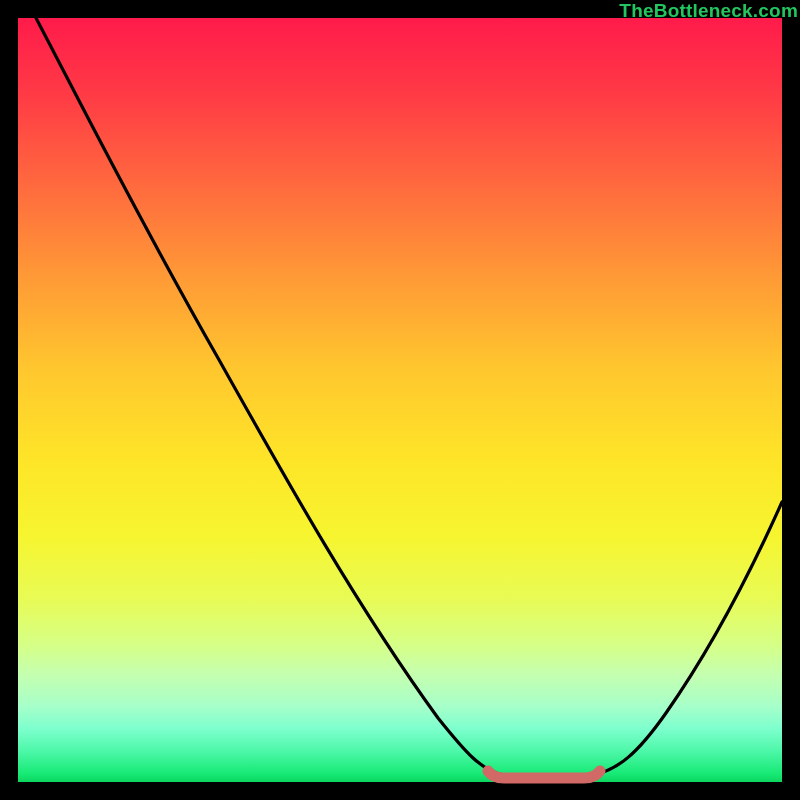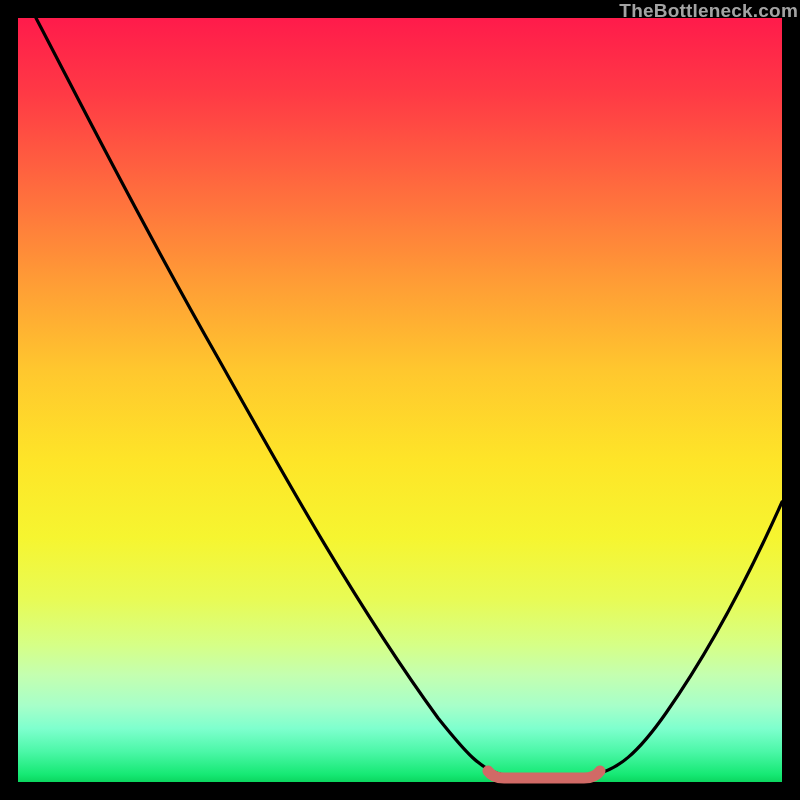--- a/index.html
+++ b/index.html
@@ -48,21 +48,21 @@
     height: 764px;
     overflow: visible;
   }
   .watermark {
     position: absolute;
     top: 0px;
     right: 2px;
     font-family: Arial, Helvetica, sans-serif;
     font-size: 19px;
     font-weight: 600;
-    color: #a3a3a3;
+    color: #22c55e;
     letter-spacing: 0.2px;
     user-select: none;
   }
 </style>
 </head>
 <body>
 
 <div class="stage">
   <div class="watermark">TheBottleneck.com</div>
   <div class="plot">

